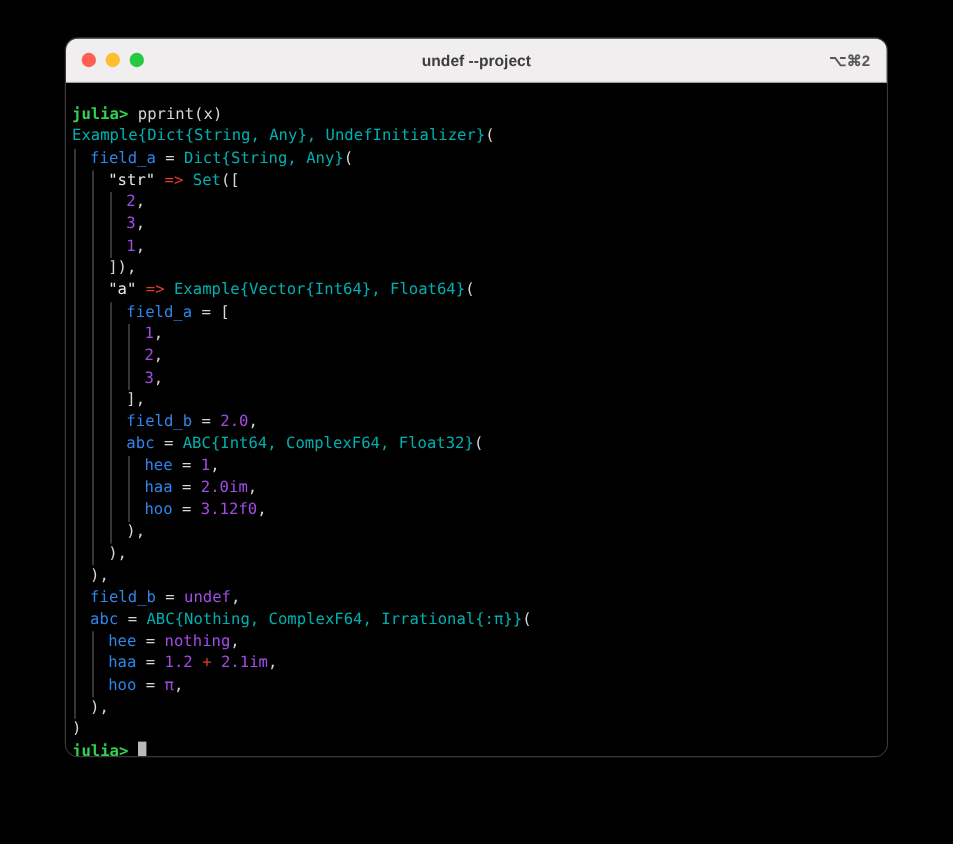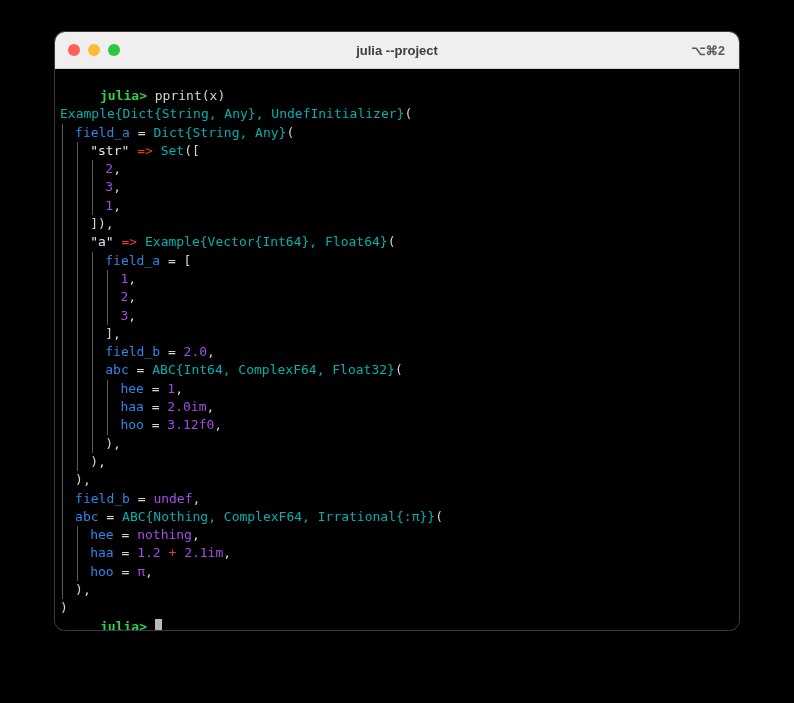--- a/index.html
+++ b/index.html
@@ -99,21 +99,21 @@
   
   .guide {
     position: absolute;
     top: 0;
     width: 1px;
     height: 18.3px;
     background: #5a5a5a;
   }
 
   
-  .prompt   { color: #2fd14f; font-weight: bold; margin-left: 40px; }
+  .prompt   { color: #2fd14f; font-weight: bold; }
   .plain    { color: #d6d6d6; }
   .type     { color: #00b0b0; }
   .field    { color: #2f85e8; }
   .num      { color: #a24ce6; }
   .op       { color: #e43b2e; }
   .str      { color: #e6e6e6; }
   .punct    { color: #d6d6d6; }
 
   #cursor {
     display: inline-block;
@@ -127,21 +127,21 @@
 <body>
 
 <div id="terminal-window">
 
   <div id="title-bar">
     <div id="traffic-lights">
       <div class="light red"></div>
       <div class="light yellow"></div>
       <div class="light green"></div>
     </div>
-    <div id="window-title">julia --project</div>
+    <div id="window-title">undef --project</div>
     <div id="shortcut-hint">⌥⌘2</div>
   </div>
 
   <div id="terminal-body">
     <div id="code-area"><div class="line"><span style="display: inline-block; margin-left: 0px;"><span class="prompt">julia&gt;</span><span class="plain"> pprint(x)</span></span></div><div class="line"><span style="display: inline-block; margin-left: 0px;"><span class="type">Example{Dict{String, Any}, UndefInitializer}</span><span class="punct">(</span></span></div><div class="line"><div class="guide" style="left: 2px;"></div><span style="display: inline-block; margin-left: 15.1px;"><span class="field">field_a</span><span class="plain"> = </span><span class="type">Dict{String, Any}</span><span class="punct">(</span></span></div><div class="line"><div class="guide" style="left: 2px;"></div><div class="guide" style="left: 17.1px;"></div><span style="display: inline-block; margin-left: 30.2px;"><span class="str">"str"</span><span class="plain"> </span><span class="op">=&gt;</span><span class="plain"> </span><span class="type">Set</span><span class="punct">([</span></span></div><div class="line"><div class="guide" style="left: 2px;"></div><div class="guide" style="left: 17.1px;"></div><div class="guide" style="left: 32.2px;"></div><span style="display: inline-block; margin-left: 45.3px;"><span class="num">2</span><span class="punct">,</span></span></div><div class="line"><div class="guide" style="left: 2px;"></div><div class="guide" style="left: 17.1px;"></div><div class="guide" style="left: 32.2px;"></div><span style="display: inline-block; margin-left: 45.3px;"><span class="num">3</span><span class="punct">,</span></span></div><div class="line"><div class="guide" style="left: 2px;"></div><div class="guide" style="left: 17.1px;"></div><div class="guide" style="left: 32.2px;"></div><span style="display: inline-block; margin-left: 45.3px;"><span class="num">1</span><span class="punct">,</span></span></div><div class="line"><div class="guide" style="left: 2px;"></div><div class="guide" style="left: 17.1px;"></div><span style="display: inline-block; margin-left: 30.2px;"><span class="punct">]),</span></span></div><div class="line"><div class="guide" style="left: 2px;"></div><div class="guide" style="left: 17.1px;"></div><span style="display: inline-block; margin-left: 30.2px;"><span class="str">"a"</span><span class="plain"> </span><span class="op">=&gt;</span><span class="plain"> </span><span class="type">Example{Vector{Int64}, Float64}</span><span class="punct">(</span></span></div><div class="line"><div class="guide" style="left: 2px;"></div><div class="guide" style="left: 17.1px;"></div><div class="guide" style="left: 32.2px;"></div><span style="display: inline-block; margin-left: 45.3px;"><span class="field">field_a</span><span class="plain"> = </span><span class="punct">[</span></span></div><div class="line"><div class="guide" style="left: 2px;"></div><div class="guide" style="left: 17.1px;"></div><div class="guide" style="left: 32.2px;"></div><div class="guide" style="left: 47.3px;"></div><span style="display: inline-block; margin-left: 60.4px;"><span class="num">1</span><span class="punct">,</span></span></div><div class="line"><div class="guide" style="left: 2px;"></div><div class="guide" style="left: 17.1px;"></div><div class="guide" style="left: 32.2px;"></div><div class="guide" style="left: 47.3px;"></div><span style="display: inline-block; margin-left: 60.4px;"><span class="num">2</span><span class="punct">,</span></span></div><div class="line"><div class="guide" style="left: 2px;"></div><div class="guide" style="left: 17.1px;"></div><div class="guide" style="left: 32.2px;"></div><div class="guide" style="left: 47.3px;"></div><span style="display: inline-block; margin-left: 60.4px;"><span class="num">3</span><span class="punct">,</span></span></div><div class="line"><div class="guide" style="left: 2px;"></div><div class="guide" style="left: 17.1px;"></div><div class="guide" style="left: 32.2px;"></div><span style="display: inline-block; margin-left: 45.3px;"><span class="punct">],</span></span></div><div class="line"><div class="guide" style="left: 2px;"></div><div class="guide" style="left: 17.1px;"></div><div class="guide" style="left: 32.2px;"></div><span style="display: inline-block; margin-left: 45.3px;"><span class="field">field_b</span><span class="plain"> = </span><span class="num">2.0</span><span class="punct">,</span></span></div><div class="line"><div class="guide" style="left: 2px;"></div><div class="guide" style="left: 17.1px;"></div><div class="guide" style="left: 32.2px;"></div><span style="display: inline-block; margin-left: 45.3px;"><span class="field">abc</span><span class="plain"> = </span><span class="type">ABC{Int64, ComplexF64, Float32}</span><span class="punct">(</span></span></div><div class="line"><div class="guide" style="left: 2px;"></div><div class="guide" style="left: 17.1px;"></div><div class="guide" style="left: 32.2px;"></div><div class="guide" style="left: 47.3px;"></div><span style="display: inline-block; margin-left: 60.4px;"><span class="field">hee</span><span class="plain"> = </span><span class="num">1</span><span class="punct">,</span></span></div><div class="line"><div class="guide" style="left: 2px;"></div><div class="guide" style="left: 17.1px;"></div><div class="guide" style="left: 32.2px;"></div><div class="guide" style="left: 47.3px;"></div><span style="display: inline-block; margin-left: 60.4px;"><span class="field">haa</span><span class="plain"> = </span><span class="num">2.0im</span><span class="punct">,</span></span></div><div class="line"><div class="guide" style="left: 2px;"></div><div class="guide" style="left: 17.1px;"></div><div class="guide" style="left: 32.2px;"></div><div class="guide" style="left: 47.3px;"></div><span style="display: inline-block; margin-left: 60.4px;"><span class="field">hoo</span><span class="plain"> = </span><span class="num">3.12f0</span><span class="punct">,</span></span></div><div class="line"><div class="guide" style="left: 2px;"></div><div class="guide" style="left: 17.1px;"></div><div class="guide" style="left: 32.2px;"></div><span style="display: inline-block; margin-left: 45.3px;"><span class="punct">),</span></span></div><div class="line"><div class="guide" style="left: 2px;"></div><div class="guide" style="left: 17.1px;"></div><span style="display: inline-block; margin-left: 30.2px;"><span class="punct">),</span></span></div><div class="line"><div class="guide" style="left: 2px;"></div><span style="display: inline-block; margin-left: 15.1px;"><span class="punct">),</span></span></div><div class="line"><div class="guide" style="left: 2px;"></div><span style="display: inline-block; margin-left: 15.1px;"><span class="field">field_b</span><span class="plain"> = </span><span class="num">undef</span><span class="punct">,</span></span></div><div class="line"><div class="guide" style="left: 2px;"></div><span style="display: inline-block; margin-left: 15.1px;"><span class="field">abc</span><span class="plain"> = </span><span class="type">ABC{Nothing, ComplexF64, Irrational{:π}}</span><span class="punct">(</span></span></div><div class="line"><div class="guide" style="left: 2px;"></div><div class="guide" style="left: 17.1px;"></div><span style="display: inline-block; margin-left: 30.2px;"><span class="field">hee</span><span class="plain"> = </span><span class="num">nothing</span><span class="punct">,</span></span></div><div class="line"><div class="guide" style="left: 2px;"></div><div class="guide" style="left: 17.1px;"></div><span style="display: inline-block; margin-left: 30.2px;"><span class="field">haa</span><span class="plain"> = </span><span class="num">1.2</span><span class="plain"> </span><span class="op">+</span><span class="plain"> </span><span class="num">2.1im</span><span class="punct">,</span></span></div><div class="line"><div class="guide" style="left: 2px;"></div><div class="guide" style="left: 17.1px;"></div><span style="display: inline-block; margin-left: 30.2px;"><span class="field">hoo</span><span class="plain"> = </span><span class="num">π</span><span class="punct">,</span></span></div><div class="line"><div class="guide" style="left: 2px;"></div><span style="display: inline-block; margin-left: 15.1px;"><span class="punct">),</span></span></div><div class="line"><span style="display: inline-block; margin-left: 0px;"><span class="punct">)</span></span></div><div class="line"><span style="display: inline-block; margin-left: 0px;"><span class="prompt">julia&gt;</span><span class="plain"> </span><span id="cursor"></span></span></div></div>
   </div>
 
 </div>
 
 </body></html>

